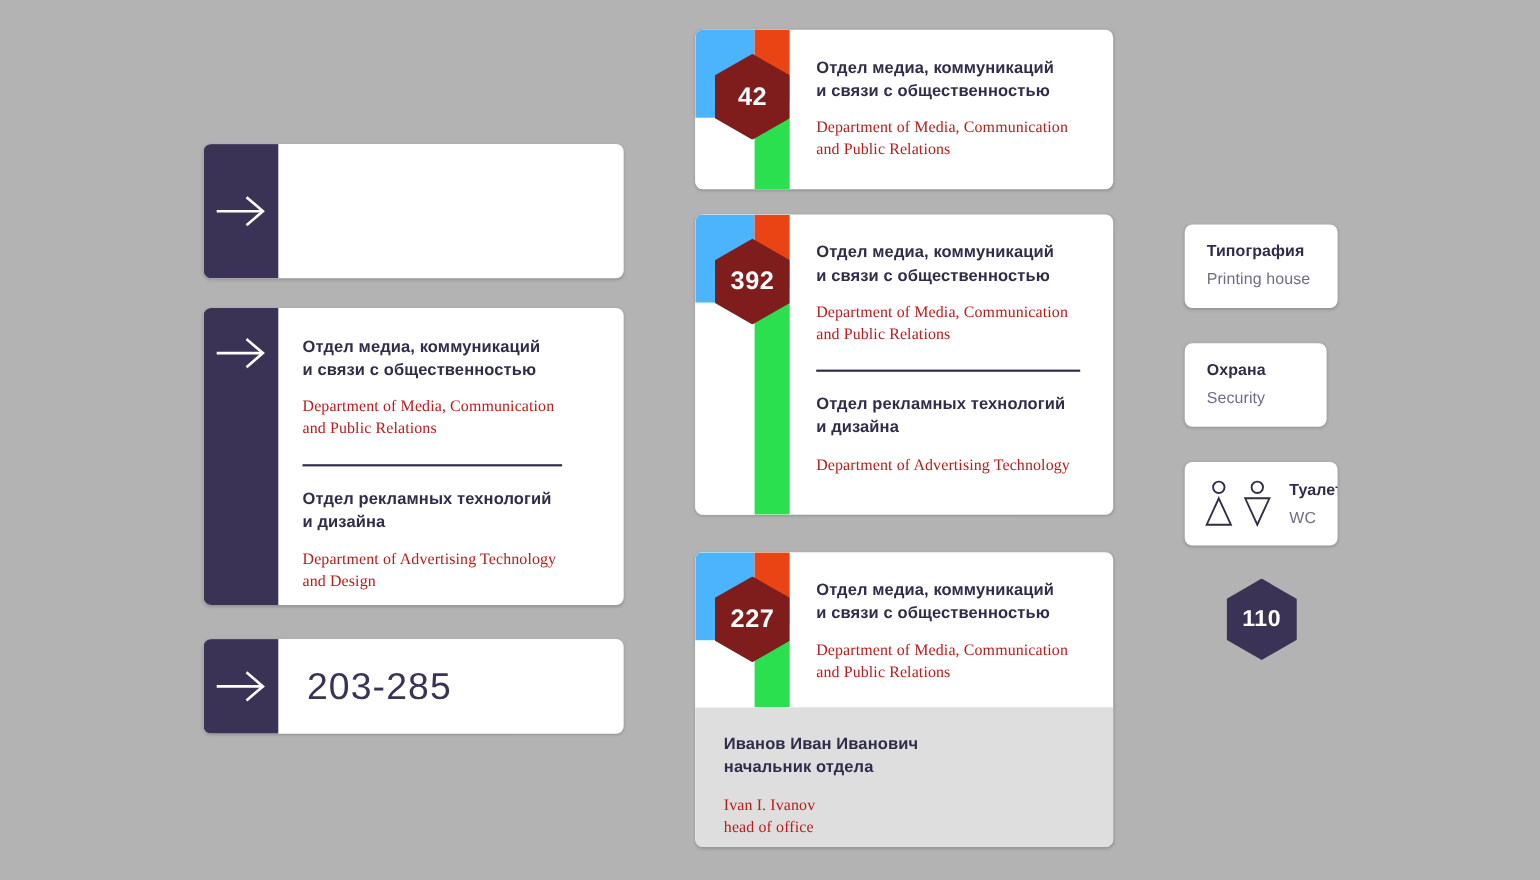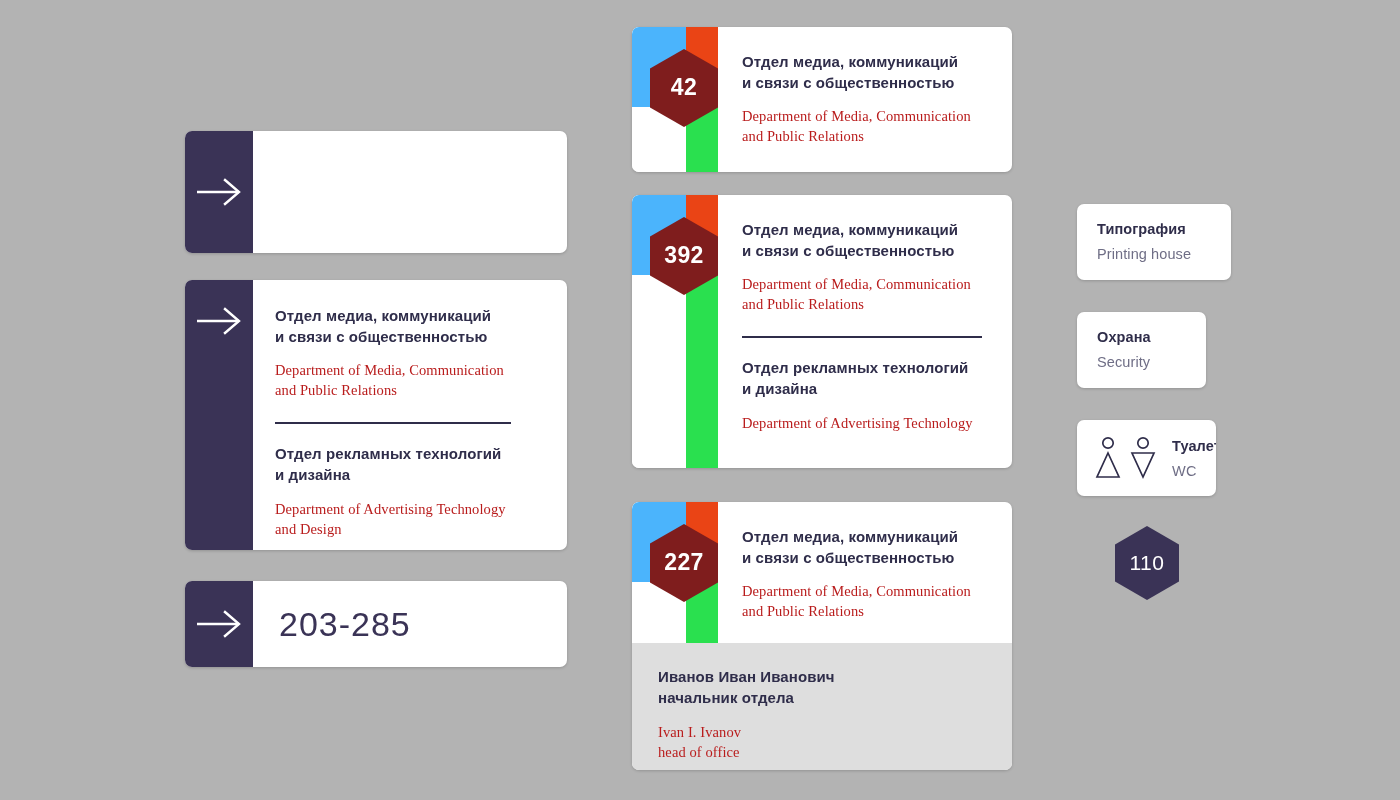--- a/index.html
+++ b/index.html
@@ -168,21 +168,21 @@
     height: 74px;
     background: #3a3356;
     clip-path: polygon(50% 0%, 100% 25%, 100% 75%, 50% 100%, 0% 75%, 0% 25%);
     display: flex;
     align-items: center;
     justify-content: center;
   }
   .hex-standalone span {
     color: #ffffff;
     font-size: 21px;
-    font-weight: normal;
+    font-weight: bold;
     letter-spacing: 0.5px;
   }
 </style>
 </head>
 <body>
 
 <div class="stage">
 
   <div class="card arrow-card" style="left:185px; top:131px; width:382px; height:122px;">
     <div class="arrow-panel">
@@ -317,21 +317,21 @@
         <div>Иванов Иван Иванович</div>
         <div>начальник отдела</div>
       </div>
       <div class="en gap-en">
         <div>Ivan I. Ivanov</div>
         <div>head of office</div>
       </div>
     </div>
   </div>
 
-  <div class="card mini-card" style="left:1077px; top:204px; width:154px; height:76px;">
+  <div class="card mini-card" style="left:1077px; top:204px; width:139px; height:76px;">
     <div class="mini-ru">Типография</div>
     <div class="mini-en">Printing house</div>
   </div>
 
   <div class="card mini-card" style="left:1077px; top:312px; width:129px; height:76px;">
     <div class="mini-ru">Охрана</div>
     <div class="mini-en">Security</div>
   </div>
 
   <div class="card wc-card" style="left:1077px; top:420px; width:139px; height:76px;">

